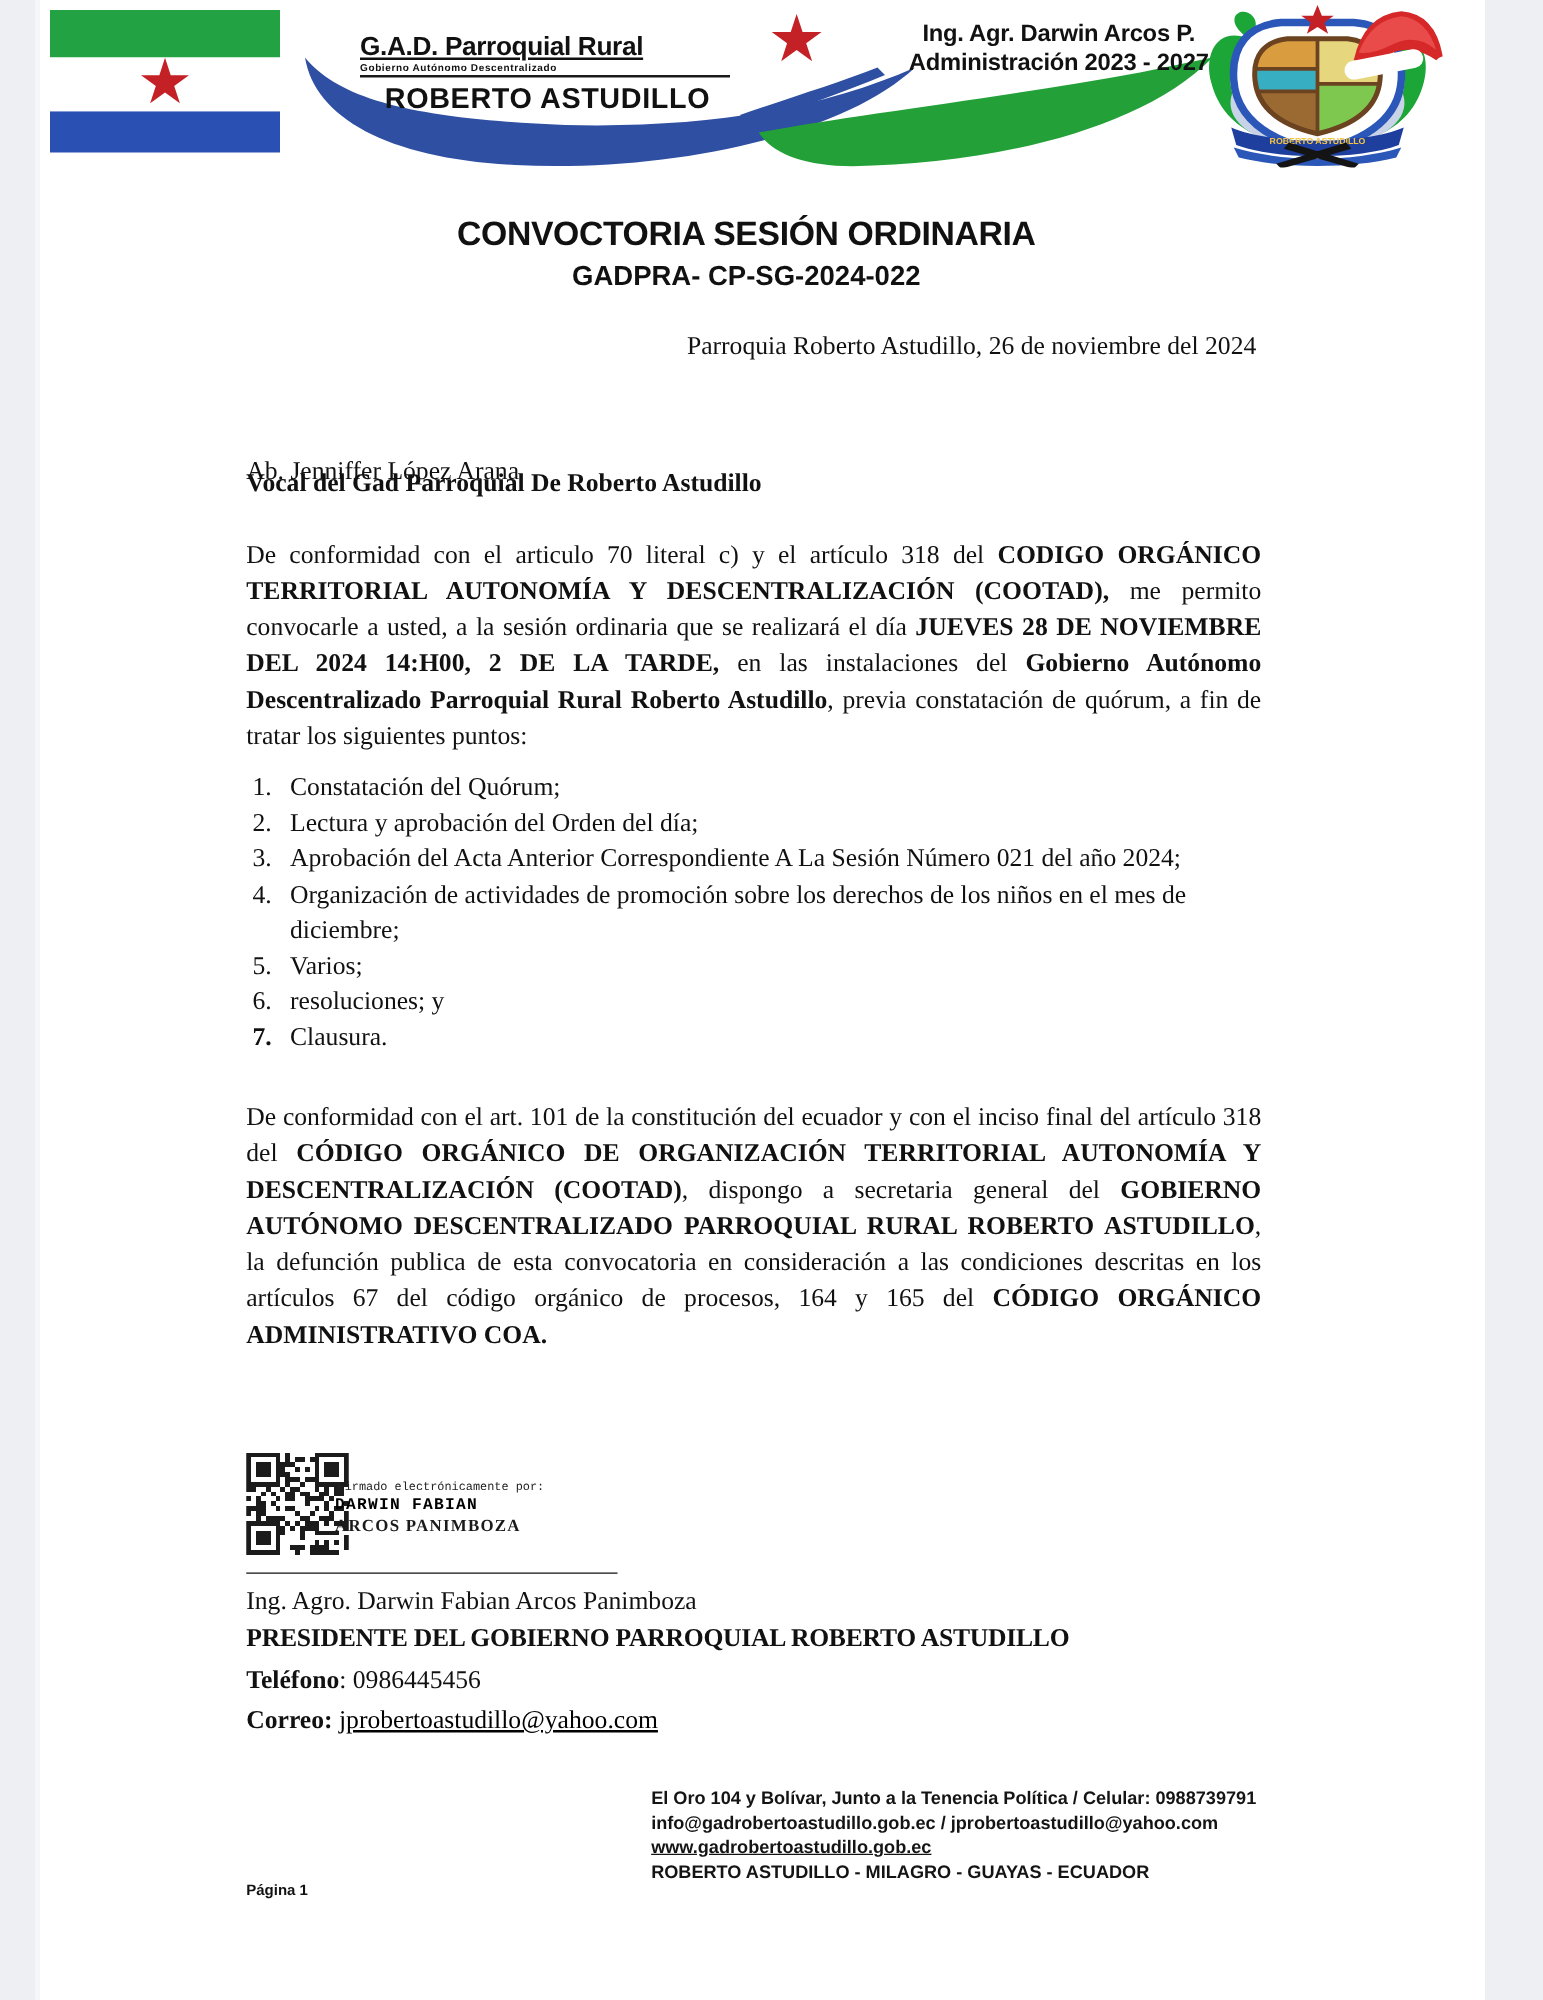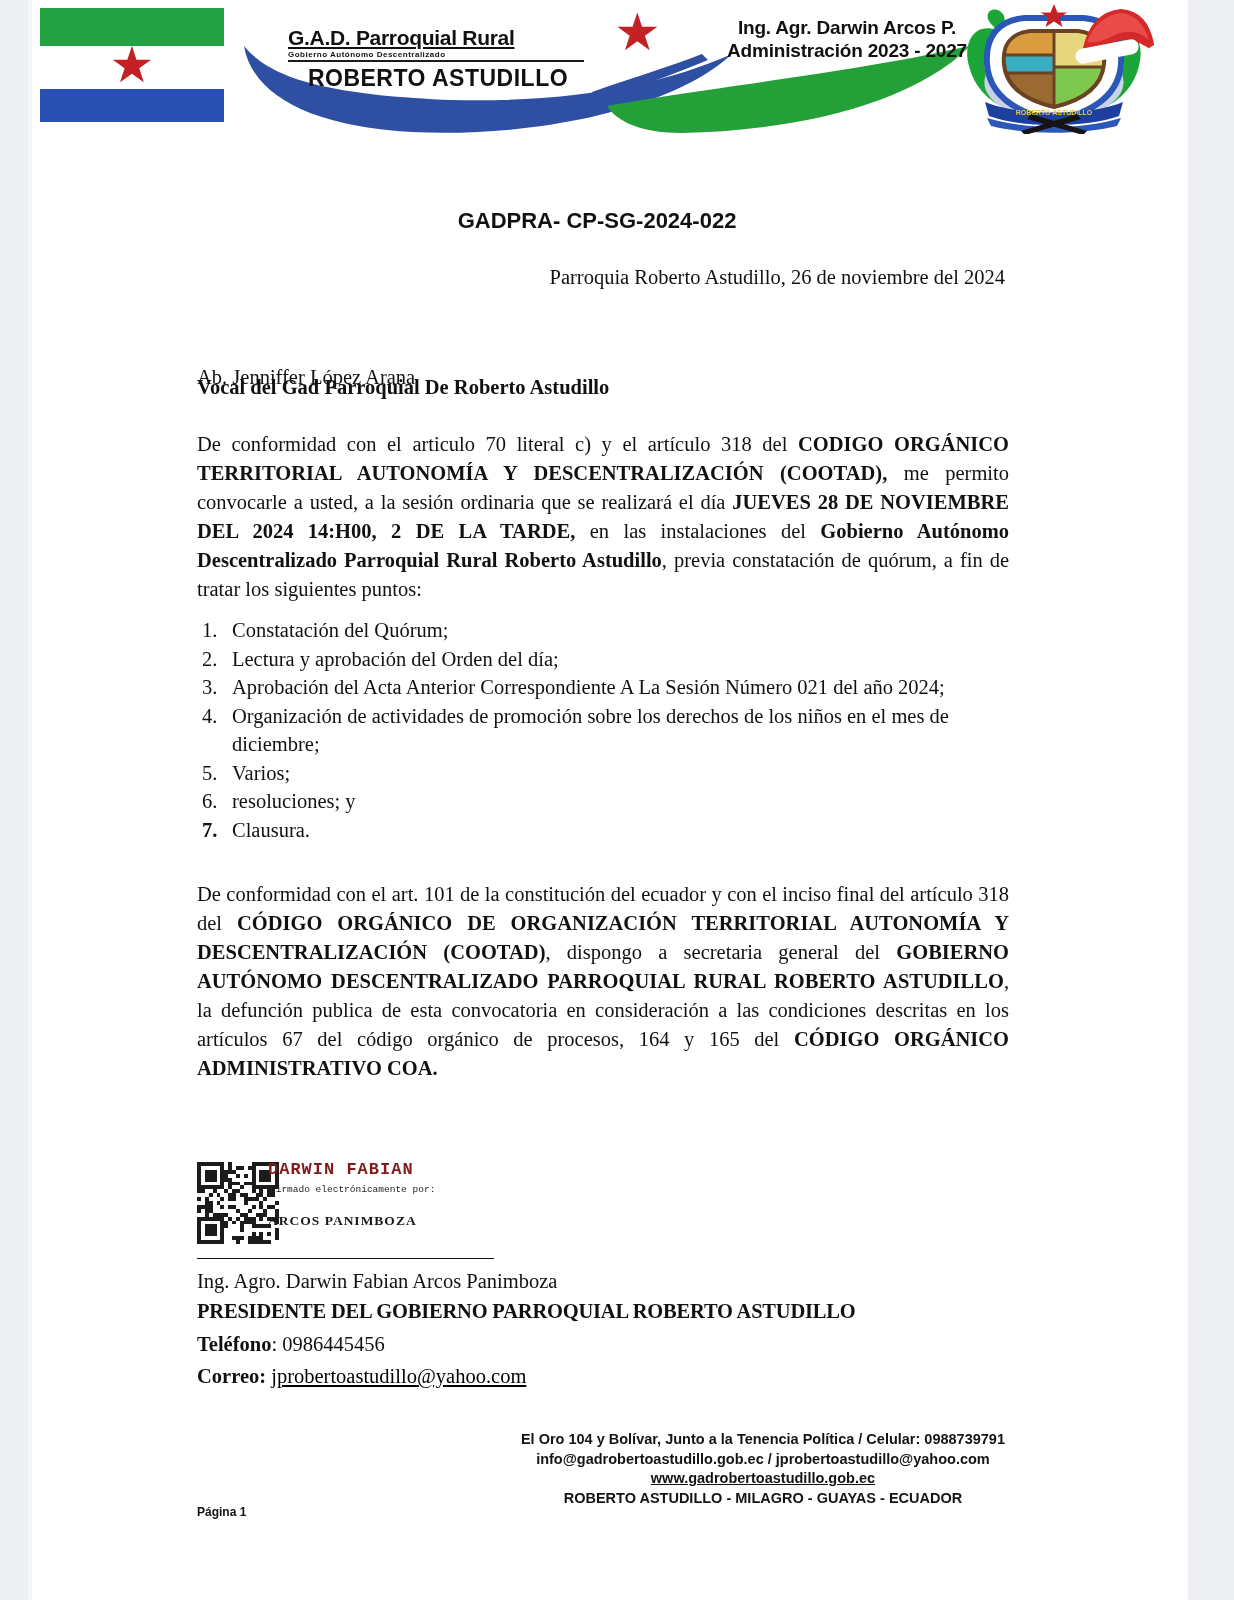--- a/index.html
+++ b/index.html
@@ -47,32 +47,32 @@
   .para2{top:880px;}
 
   .agenda{left:170px;top:616px;width:807px;font-size:20.5px;line-height:28.5px;}
   .agenda-row{display:flex;}
   .agenda-num{flex:none;width:30px;}
   .agenda-text{flex:1;}
 
   
   .qr-wrap{left:165px;top:1160px;width:82px;height:86px;}
   .stamp-small{left:238px;top:1184px;font-family:"Liberation Mono",monospace;font-size:9.5px;color:#222;white-space:nowrap;}
-  .stamp-name1{left:236px;top:1160px;font-family:"Liberation Mono",monospace;font-weight:bold;font-size:17px;letter-spacing:1px;color:#7f1d1d;}
+  .stamp-name1{left:236px;top:1196px;font-family:"Liberation Mono",monospace;font-weight:bold;font-size:13px;letter-spacing:1px;color:#000000;}
   .stamp-name2{left:236px;top:1213px;font-family:Liberation Serif, serif;font-weight:bold;font-size:13.5px;letter-spacing:1px;color:#1a1a1a;}
 
   .sig-rule{left:165px;top:1258px;width:297px;border-top:1.6px solid #111;}
   .sig-name{left:165px;top:1270px;font-size:20.5px;}
   .sig-role{left:165px;top:1300px;font-size:20.5px;font-weight:bold;letter-spacing:-0.2px;}
   .sig-phone{left:165px;top:1333px;font-size:20.5px;}
   .sig-mail{left:165px;top:1365px;font-size:20.5px;}
   .mail-link{color:#000000;text-decoration:underline;margin-top:48px;}
 
   
-  .footer{right:183px;top:1430px;text-align:center;font-family:"Liberation Sans",sans-serif;font-weight:bold;font-size:14.5px;line-height:19.5px;color:#141414;margin-left:45px;}
+  .footer{right:183px;top:1430px;text-align:left;font-family:"Liberation Sans",sans-serif;font-weight:bold;font-size:14.5px;line-height:19.5px;color:#141414;margin-left:45px;}
   .footer .uline{text-decoration:underline;}
   .page-num{left:165px;top:1505px;font-family:"Liberation Sans",sans-serif;font-weight:bold;font-size:12px;}
 </style>
 </head>
 <body>
 
 <div class="page">
 
   <svg class="abs waves" viewBox="0 0 1160 140" aria-hidden="true">
     <path d="M212,46 C 240,80 300,95 420,100 C 540,103 630,85 700,54 C 640,110 500,138 380,132 C 280,127 220,95 212,46 Z" fill="#2f4fa2"></path>
@@ -134,20 +134,21 @@
 
     <path d="M64,129 L 120,112 L 124,117 L 68,133 Z" fill="#141414"></path>
     <path d="M130,129 L 74,112 L 70,117 L 126,133 Z" fill="#141414"></path>
 
     <path d="M126,46 Q 134,10 164,7 Q 191,9 197,42 L 197,50 Q 172,30 152,43 Q 136,50 126,46 Z" fill="#d62828"></path>
     <path d="M130,40 Q 140,14 164,11 Q 184,13 192,38 Q 176,24 156,34 Q 140,42 130,40 Z" fill="#e94b4b"></path>
     <rect x="118" y="42" width="64" height="15" rx="7.5" fill="#ffffff" transform="rotate(-11 150 49)"></rect>
     <circle cx="199" cy="52" r="9" fill="#ffffff"></circle>
   </svg>
 
+  <div class="abs doc-title">CONVOCTORIA SESIÓN ORDINARIA</div>
   <div class="abs doc-ref">GADPRA- CP-SG-2024-022</div>
   <div class="abs dateline">Parroquia Roberto Astudillo, 26 de noviembre del 2024</div>
 
   <div class="abs addr-name">Ab. Jenniffer López Arana</div>
   <div class="abs addr-role">Vocal del Gad Parroquial De Roberto Astudillo</div>
 
   <div class="abs para para1"><span>De conformidad con el articulo 70 literal c) y el artículo 318 del </span><span class="b">CODIGO ORGÁNICO TERRITORIAL AUTONOMÍA Y DESCENTRALIZACIÓN (COOTAD),</span><span> me permito convocarle a usted, a la sesión ordinaria que se realizará el día </span><span class="b">JUEVES 28 DE NOVIEMBRE DEL 2024 14:H00, 2 DE LA TARDE,</span><span> en las instalaciones del </span><span class="b">Gobierno Autónomo Descentralizado Parroquial Rural Roberto Astudillo</span><span>, previa constatación de quórum, a fin de tratar los siguientes puntos:</span></div>
 
   <div class="abs agenda">
       <div class="agenda-row">

